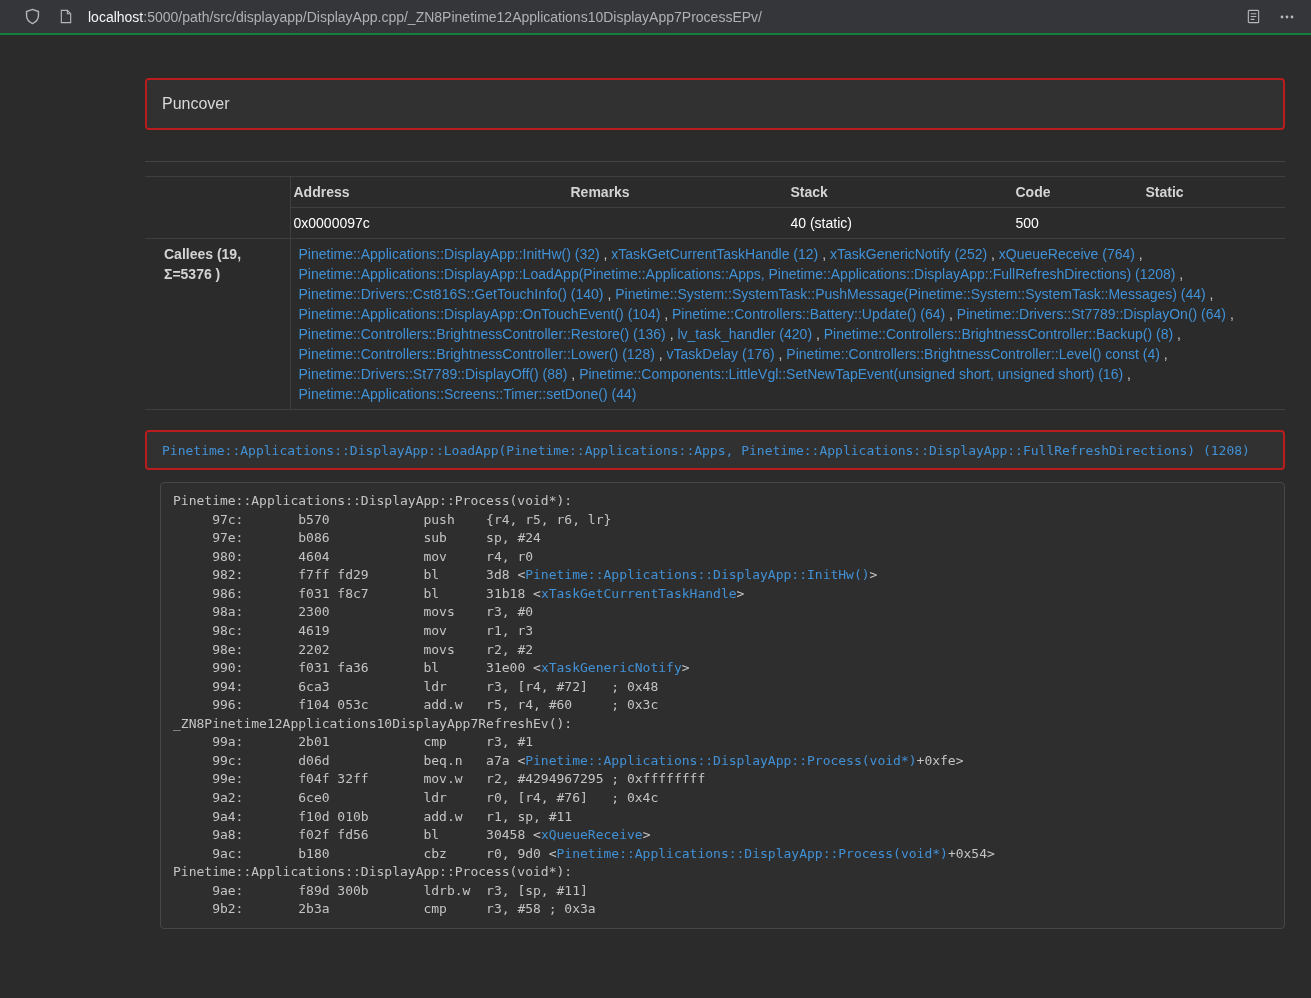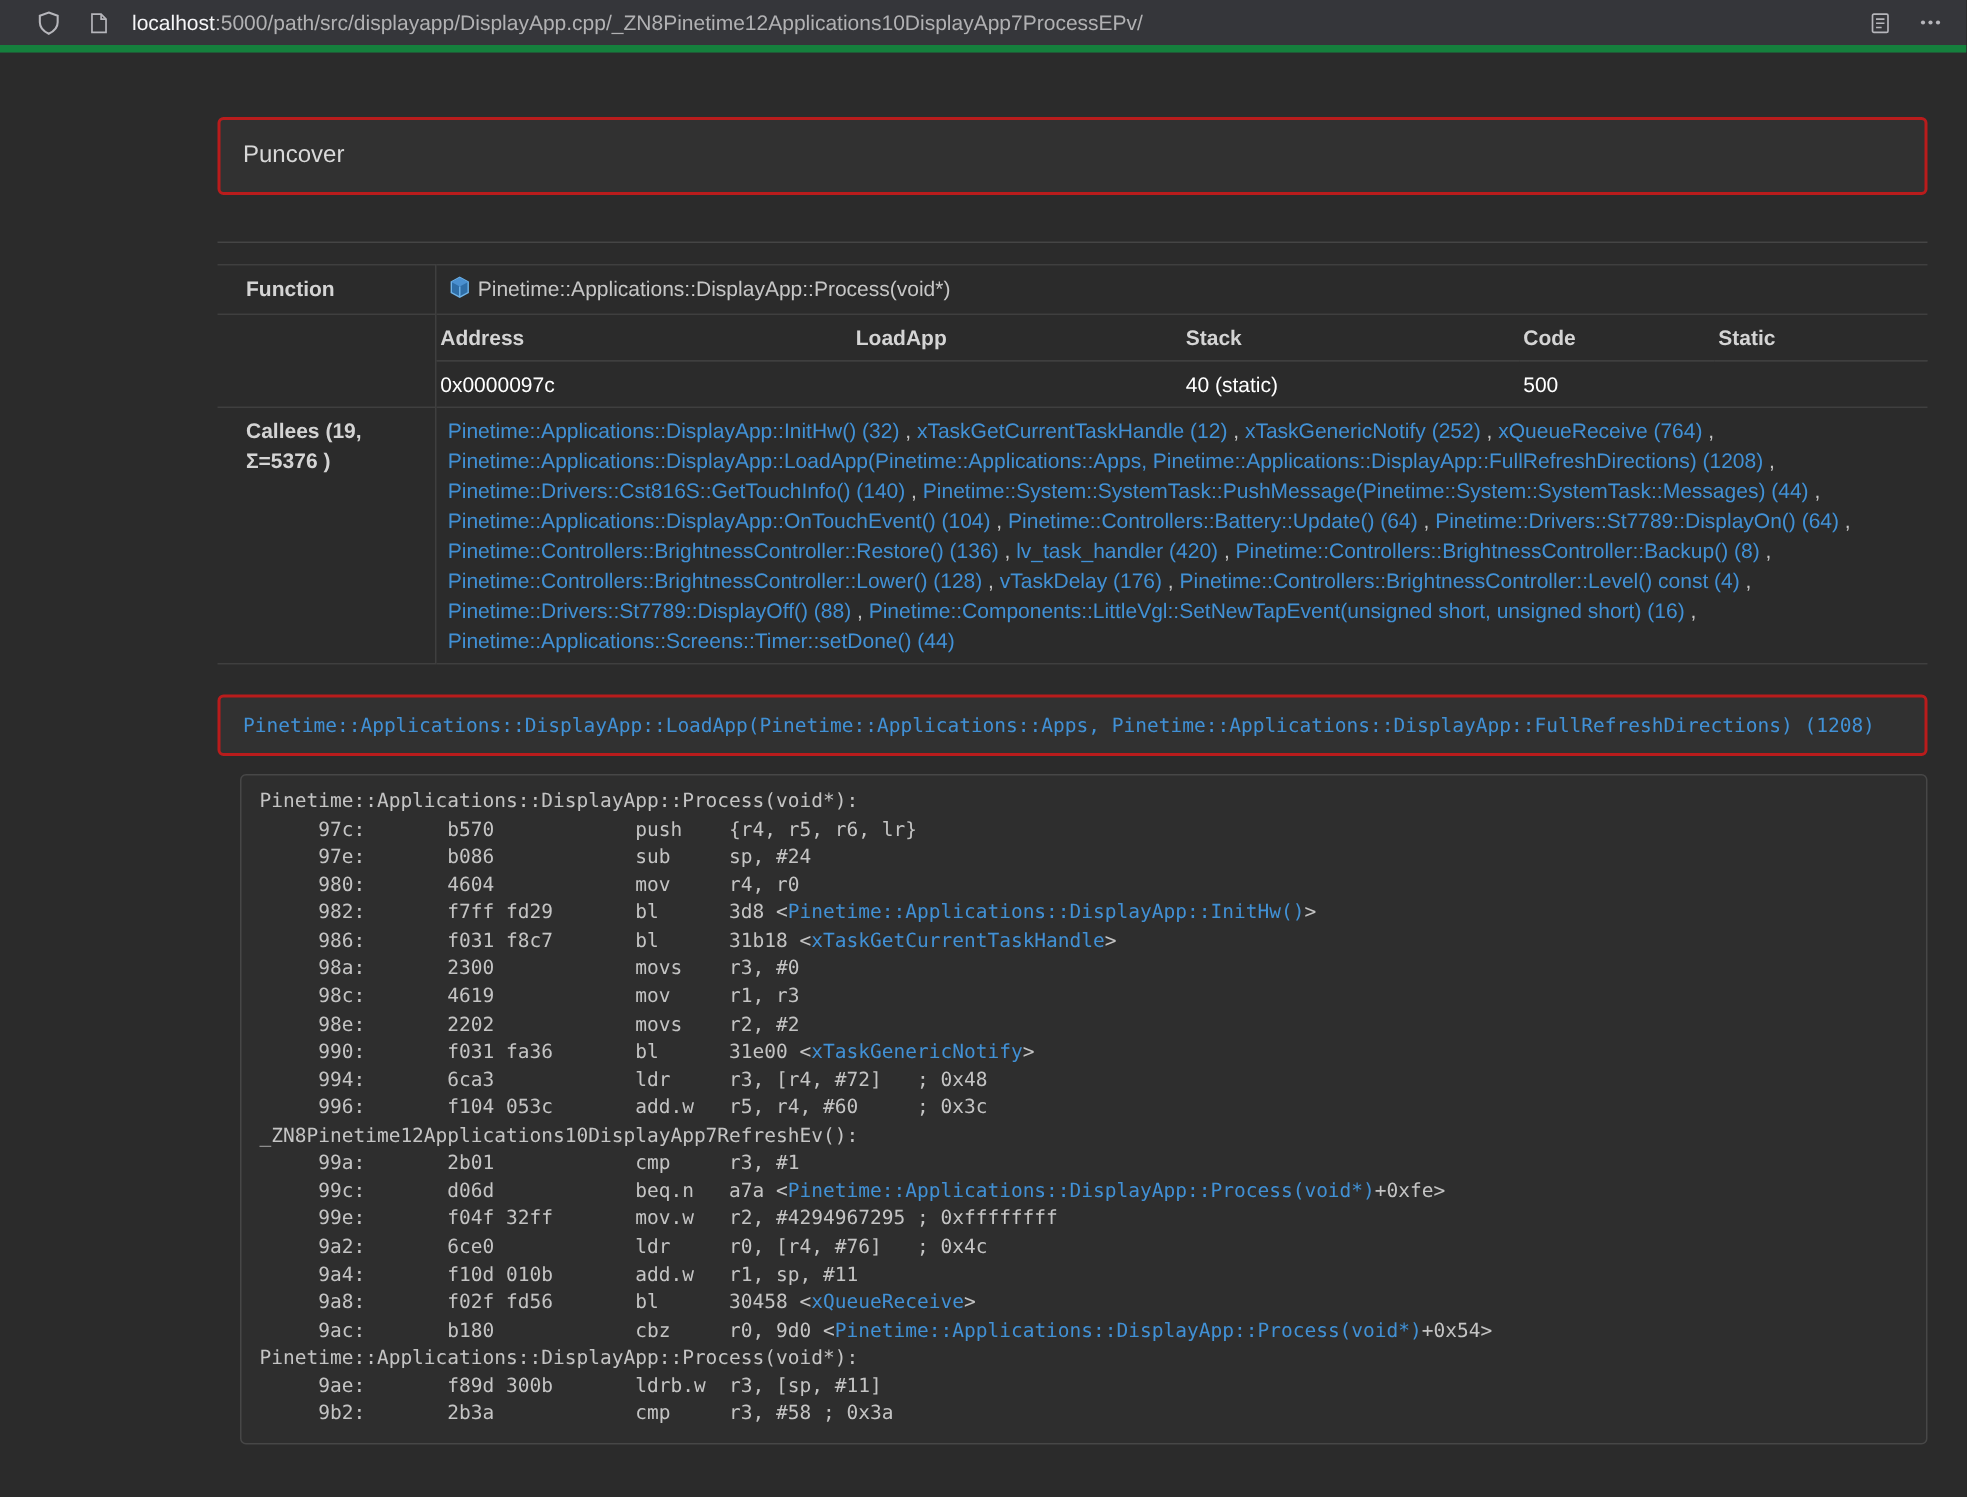--- a/index.html
+++ b/index.html
@@ -4,21 +4,21 @@
 <style>
   * { box-sizing: border-box; margin: 0; padding: 0; }
   html, body {
     width: 1311px; height: 998px; overflow: hidden;
     background: #2b2b2b;
     font-family: "Liberation Sans", sans-serif;
     font-size: 14px; color: #c6c6c6;
   }
   
   .toolbar {
-    height: 35px; background: #35363a; border-bottom: 5px solid #15803d;
+    height: 35px; background: #35363a; border-bottom: 2px solid #15803d;
     display: flex; align-items: center; padding: 0 12px 0 20px; gap: 10px;
   }
   .icon {
     display: inline-flex; align-items: center; justify-content: center;
     width: 24px; height: 24px; color: #b6b6bb; flex: 0 0 auto;
   }
   .url { font-size: 14px; color: #b1b1b3; white-space: nowrap; overflow: hidden; }
   .url .host { color: #f5f5f7; }
   .spacer { flex: 1; }
   
@@ -104,46 +104,34 @@
   <div class="panel">
     <div class="panel-title">Puncover</div>
   </div>
 
   <hr class="rule">
 
 
   <table class="fn">
     <tbody>
       <tr>
-        <th class="rowhead">Function</th>
-        <td>
-          <span class="cube">
-            <svg width="15" height="15" viewBox="0 0 16 16">
-              <path d="M8 1l6 3.2v7.6L8 15l-6-3.2V4.2z" fill="#2f6ea7" stroke="#6fb3e8" stroke-width="1"></path>
-              <path d="M8 1l6 3.2L8 7.4 2 4.2z" fill="#4a90d0"></path>
-              <path d="M8 7.4V15" stroke="#6fb3e8" stroke-width="1"></path>
-            </svg>
-          </span><span>Pinetime::Applications::DisplayApp::Process(void*)</span>
-        </td>
-      </tr>
-      <tr>
         <th class="rowhead"></th>
         <td class="cell-inner">
           <table class="inner">
             <colgroup>
               <col style="width:277px">
                 <col style="width:220px">
                 <col style="width:225px">
                 <col style="width:130px">
                 <col>
             </colgroup>
             <thead>
               <tr>
                 <th>Address</th>
-                <th>LoadApp</th>
+                <th>Remarks</th>
                 <th>Stack</th>
                 <th>Code</th>
                 <th>Static</th>
               </tr>
             </thead>
             <tbody>
               <tr>
                 <td>0x0000097c</td>
                 <td></td>
                 <td>40 (static)</td>

